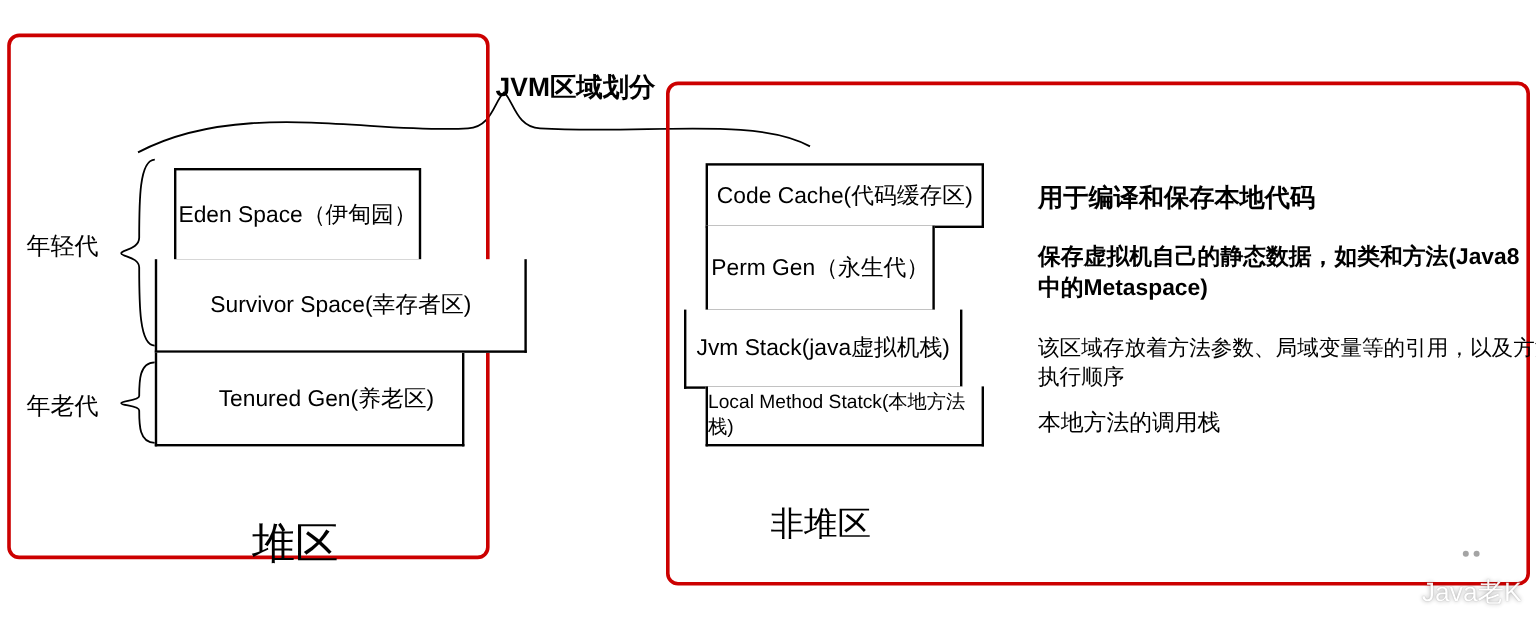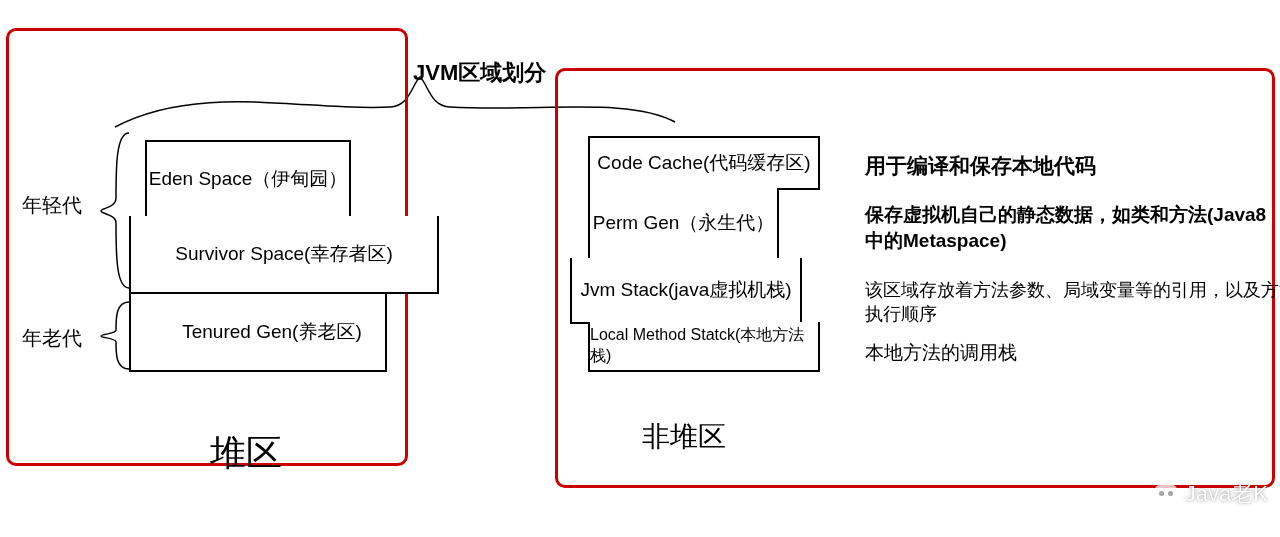--- a/index.html
+++ b/index.html
@@ -67,20 +67,21 @@
   #d4 { top: 340px; font-size: 19px; }
 
   .watermark {
     position: absolute;
     right: 12px; bottom: 28px;
     color: #fff;
     font-size: 22px;
     text-shadow: 0 0 4px rgba(0,0,0,.35), 0 0 1px rgba(0,0,0,.35);
     display: flex; align-items: center; gap: 6px;
     opacity: .95;
+    flex-direction: column;
   }
   .wm-icon {
     width: 26px; height: 22px; border-radius: 50% 50% 40% 40%;
     background: #fff; opacity: .8;
     position: relative;
   }
   .wm-icon::before, .wm-icon::after {
     content: ""; position: absolute; width: 5px; height: 5px;
     border-radius: 50%; background: #888; top: 8px;
   }

